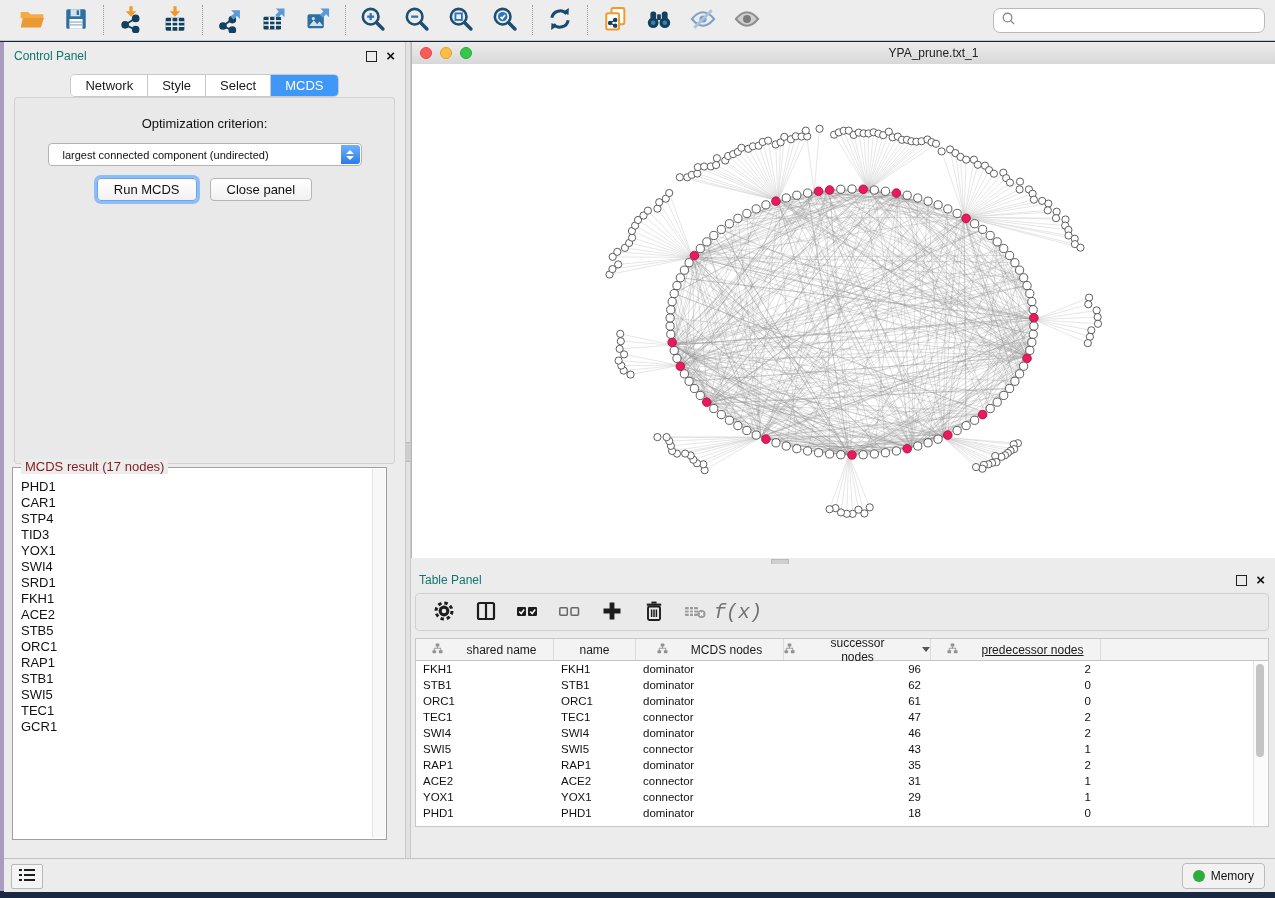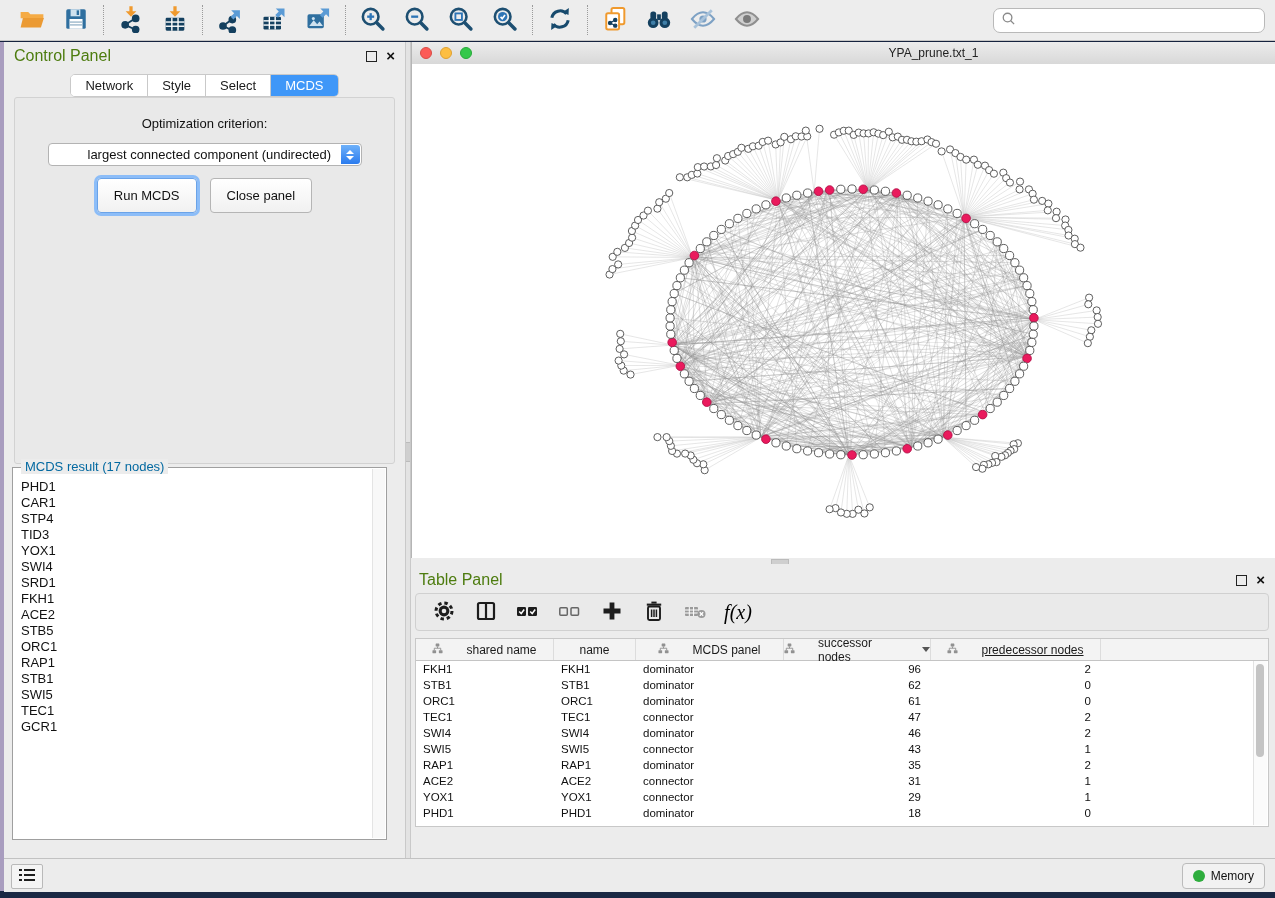--- a/index.html
+++ b/index.html
@@ -16,47 +16,47 @@
                display:flex;align-items:center;padding:0 7px;box-sizing:border-box;}
   .search-wrap input{border:none;outline:none;flex:1;font-size:12px;font-family:"Liberation Sans",sans-serif;background:transparent;margin-left:5px;}
 
   
   .left-strip{left:0;top:42px;width:4px;height:849px;background:#a99dbf;}
   .bottom-strip{left:0;top:891px;width:1275px;height:7px;background:#1a2844;}
 
   
   .control-panel{left:4px;top:42px;width:401px;height:816px;background:#ececec;position:absolute;}
   .panel-header{height:24px;display:flex;align-items:center;padding:2px 10px 0 10px;}
-  .panel-title{font-size:16px;color:#4d7c0f;}
+  .panel-title{font-size:12px;color:#0f766e;}
   .panel-header-icons{margin-left:auto;display:flex;align-items:center;gap:9px;}
   .float-box{width:9px;height:9px;border:1.5px solid #222;display:inline-block;}
   .close-x{font-size:15px;font-weight:bold;color:#111;line-height:10px;}
 
   .seg-bar{display:flex;border:1px solid #c9c9c9;border-radius:5px;overflow:hidden;background:#fff;height:21px;}
   .seg{padding:0 14px;font-size:13px;line-height:21px;color:#1a1a1a;background:#fff;border-right:1px solid #c9c9c9;white-space:nowrap;}
   .seg:last-child{border-right:none;}
   .seg.active{background:#3f97f8;color:#fff;}
   .cp-tabs{left:0;top:32px;width:100%;display:flex;justify-content:center;position:absolute;}
 
   .cp-inner{left:10px;top:55px;width:379px;height:365px;background:#e9e9e9;border:1px solid #d2d2d2;border-radius:3px;position:absolute;}
   .crit-label{text-align:center;font-size:13px;color:#111;margin-top:18px;}
   .crit-select{margin:12px auto 0 auto;width:314px;height:23px;background:#fff;border:1px solid #b3b3b3;border-radius:4px;
                display:flex;align-items:center;position:relative;box-sizing:border-box;}
-  .crit-select .sel-text{font-size:13px;padding-left:14px;color:#111;white-space:nowrap;margin-left:25px;}
+  .crit-select .sel-text{font-size:11px;padding-left:14px;color:#111;white-space:nowrap;}
   .sel-stepper{position:absolute;right:1px;top:1px;bottom:1px;width:19px;border-radius:0 3px 3px 0;
                background:linear-gradient(#6eb1fa,#2a7bee);display:flex;flex-direction:column;align-items:center;justify-content:center;gap:2px;}
   .arr-up{width:0;height:0;border-left:4px solid transparent;border-right:4px solid transparent;border-bottom:4px solid #fff;}
   .arr-dn{width:0;height:0;border-left:4px solid transparent;border-right:4px solid transparent;border-top:4px solid #fff;}
   .btn-row{display:flex;justify-content:center;gap:13px;margin-top:12px;}
-  .mac-btn{height:35px;background:linear-gradient(#ffffff,#f1f1f1);border:1px solid #b5b5b5;border-radius:4px;
+  .mac-btn{height:23px;background:linear-gradient(#ffffff,#f1f1f1);border:1px solid #b5b5b5;border-radius:4px;
            font-size:13px;font-family:"Liberation Sans",sans-serif;padding:0 16px;color:#111;}
   .mac-btn.focused{box-shadow:0 0 0 3px #8cbdf8;border-color:#6aa3e8;}
 
   .group-box{left:8px;top:425px;width:373px;height:371px;border:1px solid #9f9f9f;position:absolute;background:#fff;}
-  .group-title{position:absolute;top:-9px;left:8px;background:#ececec;padding:0 4px;font-size:13px;color:#0369a1;}
+  .group-title{position:absolute;top:-9px;left:8px;background:#ececec;padding:0 4px;font-size:13px;color:#7f1d1d;}
   .mcds-list{position:absolute;left:1px;top:3px;right:14px;bottom:1px;overflow:hidden;padding:8px 0 0 7px;}
   .mcds-item{font-size:13px;line-height:16px;color:#111;}
   .list-scroll{position:absolute;top:1px;right:1px;bottom:1px;width:12px;background:#f8f8f8;border-left:1px solid #e4e4e4;}
 
   
   .v-split{left:405px;top:42px;width:6px;height:816px;background:#e3e3e3;border-left:1px solid #c9c9c9;border-right:1px solid #c9c9c9;box-sizing:border-box;position:absolute;}
   .v-handle{position:absolute;left:0;top:400px;width:4px;height:18px;background:#cfcfcf;border-top:1px solid #bbb;border-bottom:1px solid #bbb;}
 
   
   .net-window{left:411px;top:42px;width:1044px;height:516px;position:absolute;background:#fff;border-left:1px solid #b5b5b5;box-sizing:border-box;}
@@ -68,25 +68,25 @@
 
   
   .h-split{left:411px;top:558px;width:864px;height:6px;background:#ececec;position:absolute;}
   .h-handle{position:absolute;left:360px;top:1px;width:16px;height:4px;background:#cfcfcf;border:1px solid #bbb;}
 
   
   .table-panel{left:411px;top:564px;width:864px;height:294px;background:#ececec;position:absolute;}
   .tp-toolbar{position:absolute;left:4px;top:29px;width:854px;height:38px;background:#eaeaea;border:1px solid #d0d0d0;border-radius:4px;
               display:flex;align-items:center;padding-left:10px;box-sizing:border-box;gap:6px;}
   .tp-btn{width:36px;height:30px;display:flex;align-items:center;justify-content:center;background:transparent;border:none;padding:0;}
-  .fx{font-family:Liberation Serif, serif;font-style:italic;color:#000000;font-size:20px;}
+  .fx{font-family:Liberation Mono, monospace;font-style:italic;color:#737373;font-size:20px;}
 
   .node-table{position:absolute;left:4px;top:74px;width:854px;height:189px;background:#fff;border:1px solid #c8c8c8;box-sizing:border-box;overflow:hidden;}
   .t-header{display:flex;height:21px;background:#f3f3f3;border-bottom:1px solid #c4c4c4;}
-  .th{display:flex;align-items:center;justify-content:center;gap:23px;font-size:12px;color:#1a1a1a;border-right:1px solid #dcdcdc;box-sizing:border-box;height:21px;}
+  .th{display:flex;align-items:center;justify-content:center;gap:23px;font-size:12px;color:#1a1a1a;border-right:1px solid #dcdcdc;box-sizing:border-box;height:21px;text-align:center;}
   .sort-dn{width:0;height:0;border-left:4px solid transparent;border-right:4px solid transparent;border-top:5px solid #555;margin-left:2px;}
   .t-row{display:flex;height:16px;align-items:center;}
   .td{font-size:11.5px;color:#111;box-sizing:border-box;white-space:nowrap;overflow:hidden;}
   .td.left{padding-left:7px;text-align:left;}
   .td.right{padding-right:10px;text-align:right;}
   .t-scroll{position:absolute;top:22px;right:1px;bottom:1px;width:13px;background:#fbfbfb;border-left:1px solid #e2e2e2;}
   .t-thumb{position:absolute;left:2px;top:3px;width:8px;height:93px;background:#c4c4c4;border-radius:5px;}
   .tp-tabs{position:absolute;left:0;top:269px;width:100%;display:flex;justify-content:center;}
 
   
@@ -1360,21 +1360,21 @@
           </div>
           <div class="th" style="width: 148px;">
             <span><svg width="11" height="11" viewBox="0 0 12 12">
                 <g fill="#919191">
                   <rect x="4" y="0.5" width="4" height="3.2" rx="0.5"></rect>
                   <rect x="0.5" y="8" width="4" height="3.2" rx="0.5"></rect>
                   <rect x="7.5" y="8" width="4" height="3.2" rx="0.5"></rect>
                 </g>
                 <path d="M6 3.7v2M2.5 8V5.7h7V8" stroke="#919191" stroke-width="1" fill="none"></path>
               </svg></span>
-            <span>MCDS panel</span>
+            <span>MCDS nodes</span>
           </div>
           <div class="th" style="width: 147px;">
             <span><svg width="11" height="11" viewBox="0 0 12 12">
                 <g fill="#919191">
                   <rect x="4" y="0.5" width="4" height="3.2" rx="0.5"></rect>
                   <rect x="0.5" y="8" width="4" height="3.2" rx="0.5"></rect>
                   <rect x="7.5" y="8" width="4" height="3.2" rx="0.5"></rect>
                 </g>
                 <path d="M6 3.7v2M2.5 8V5.7h7V8" stroke="#919191" stroke-width="1" fill="none"></path>
               </svg></span>

